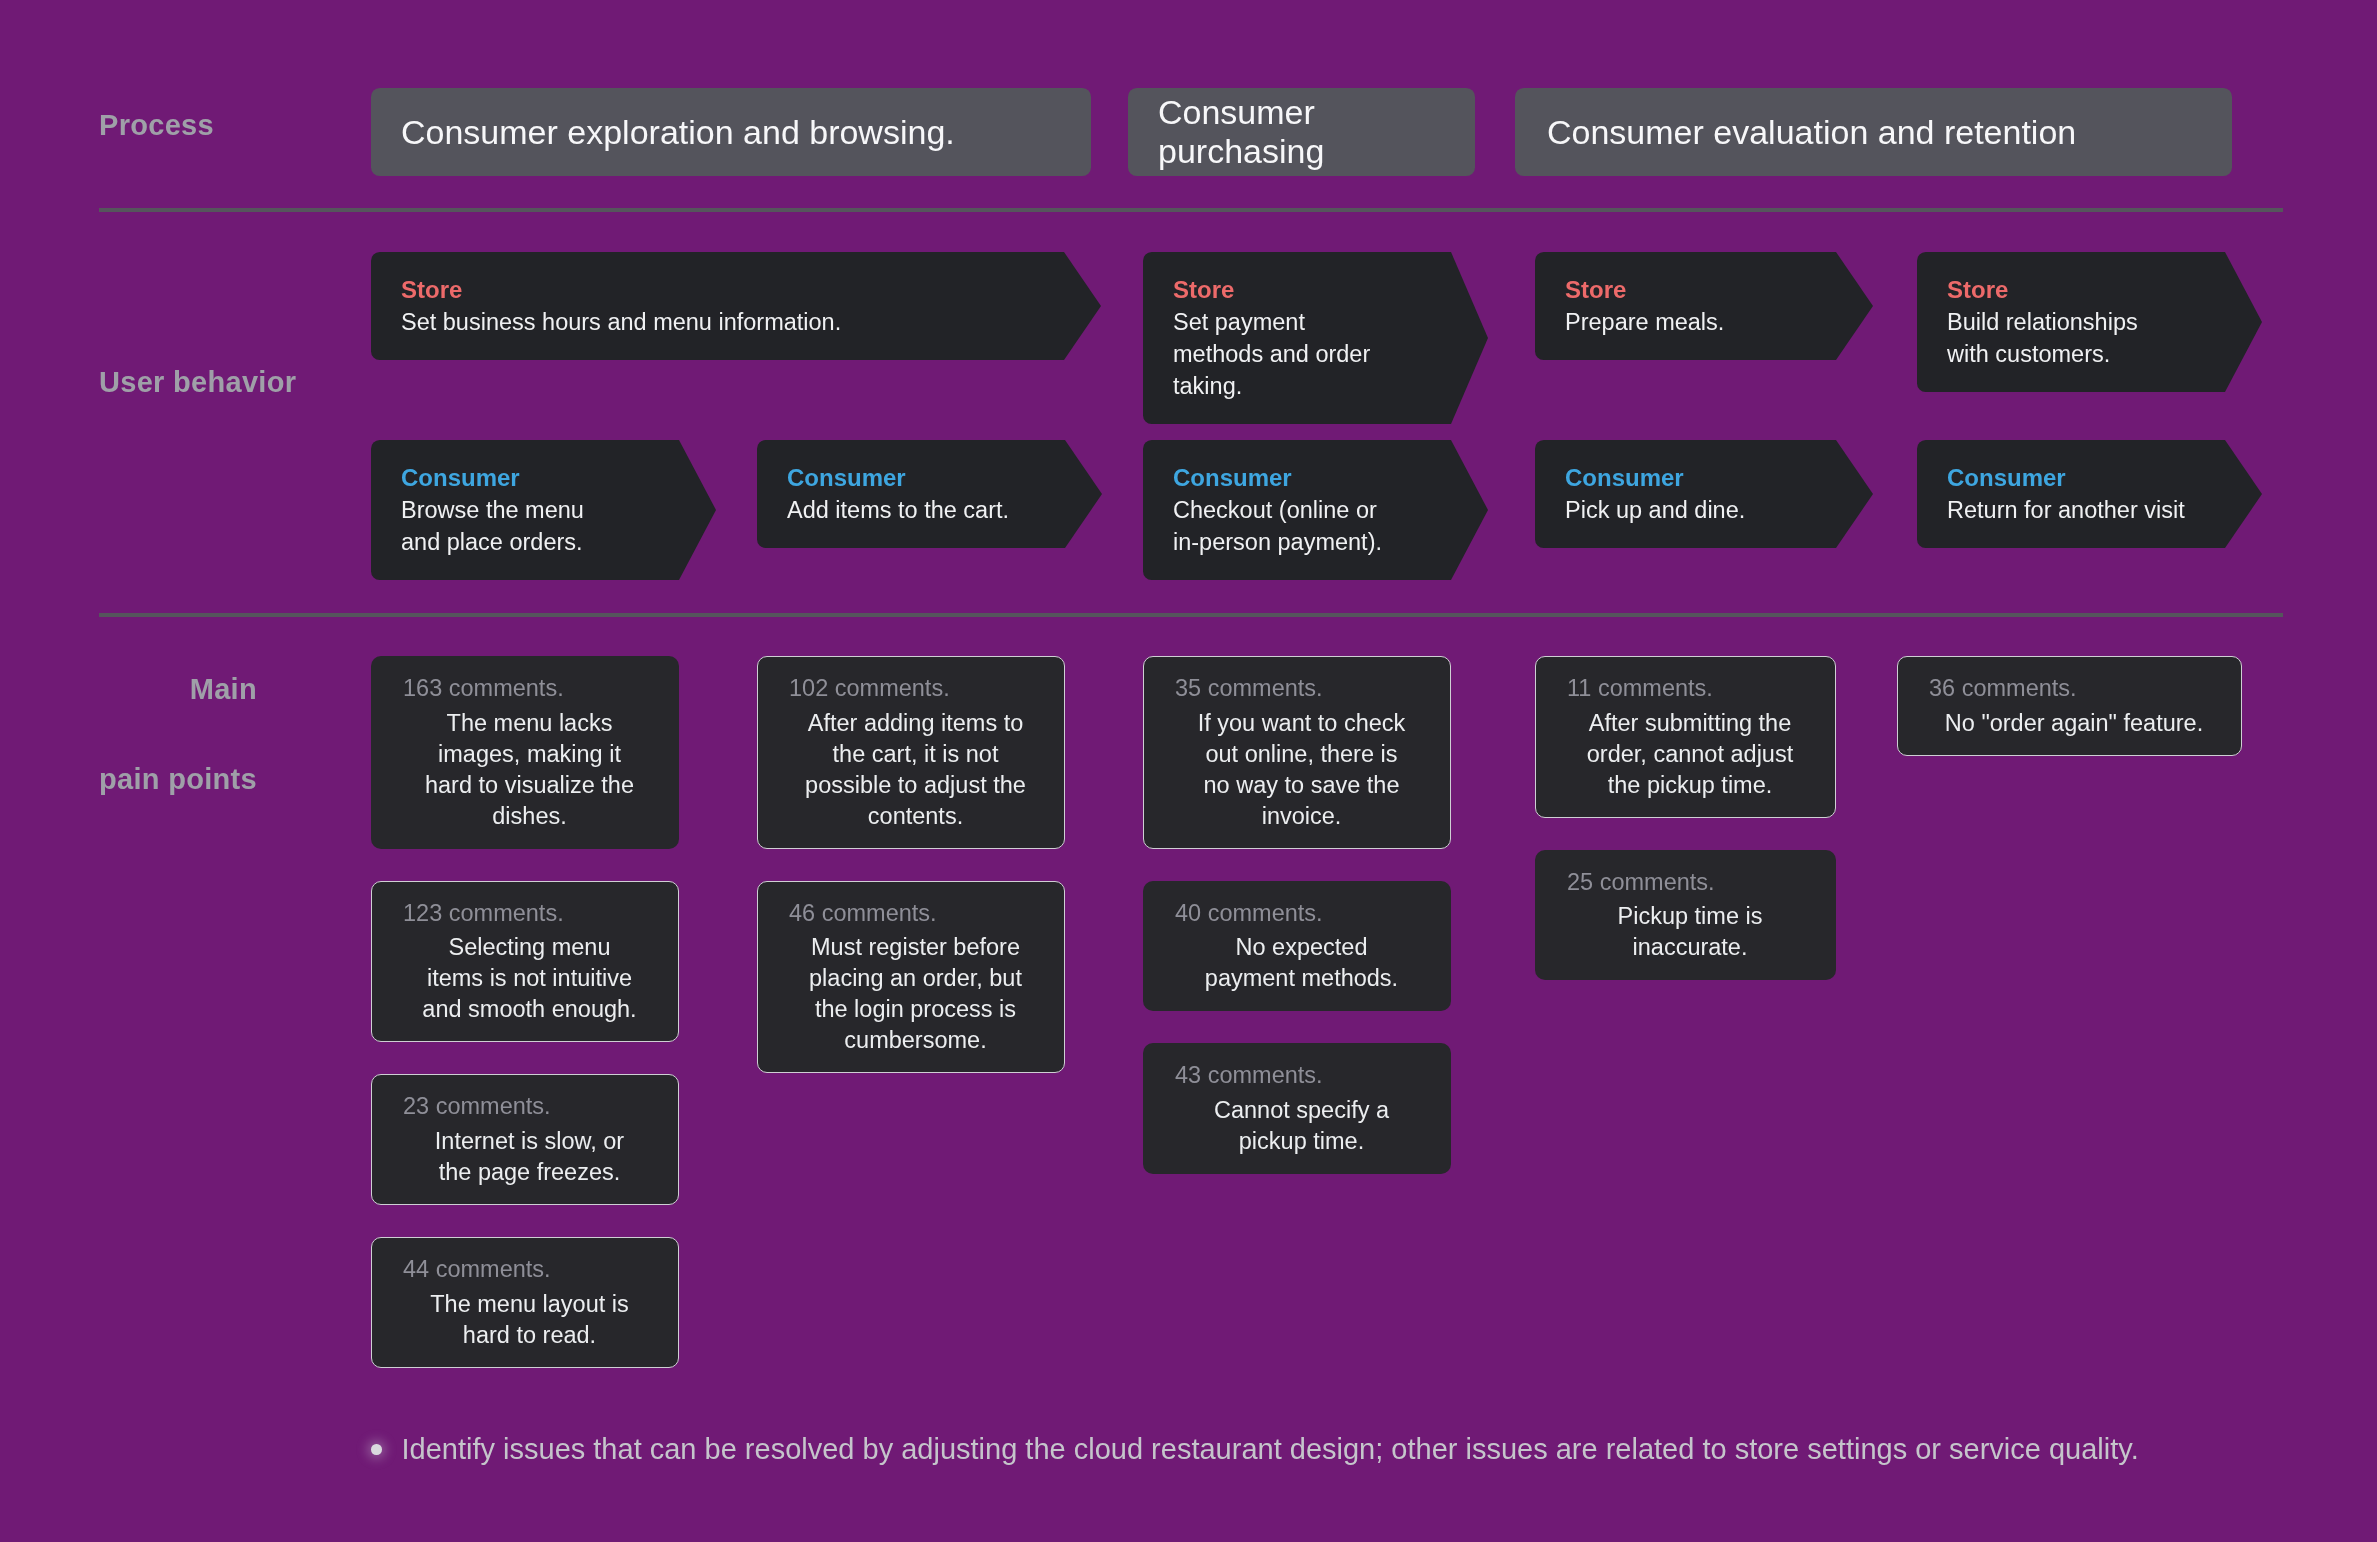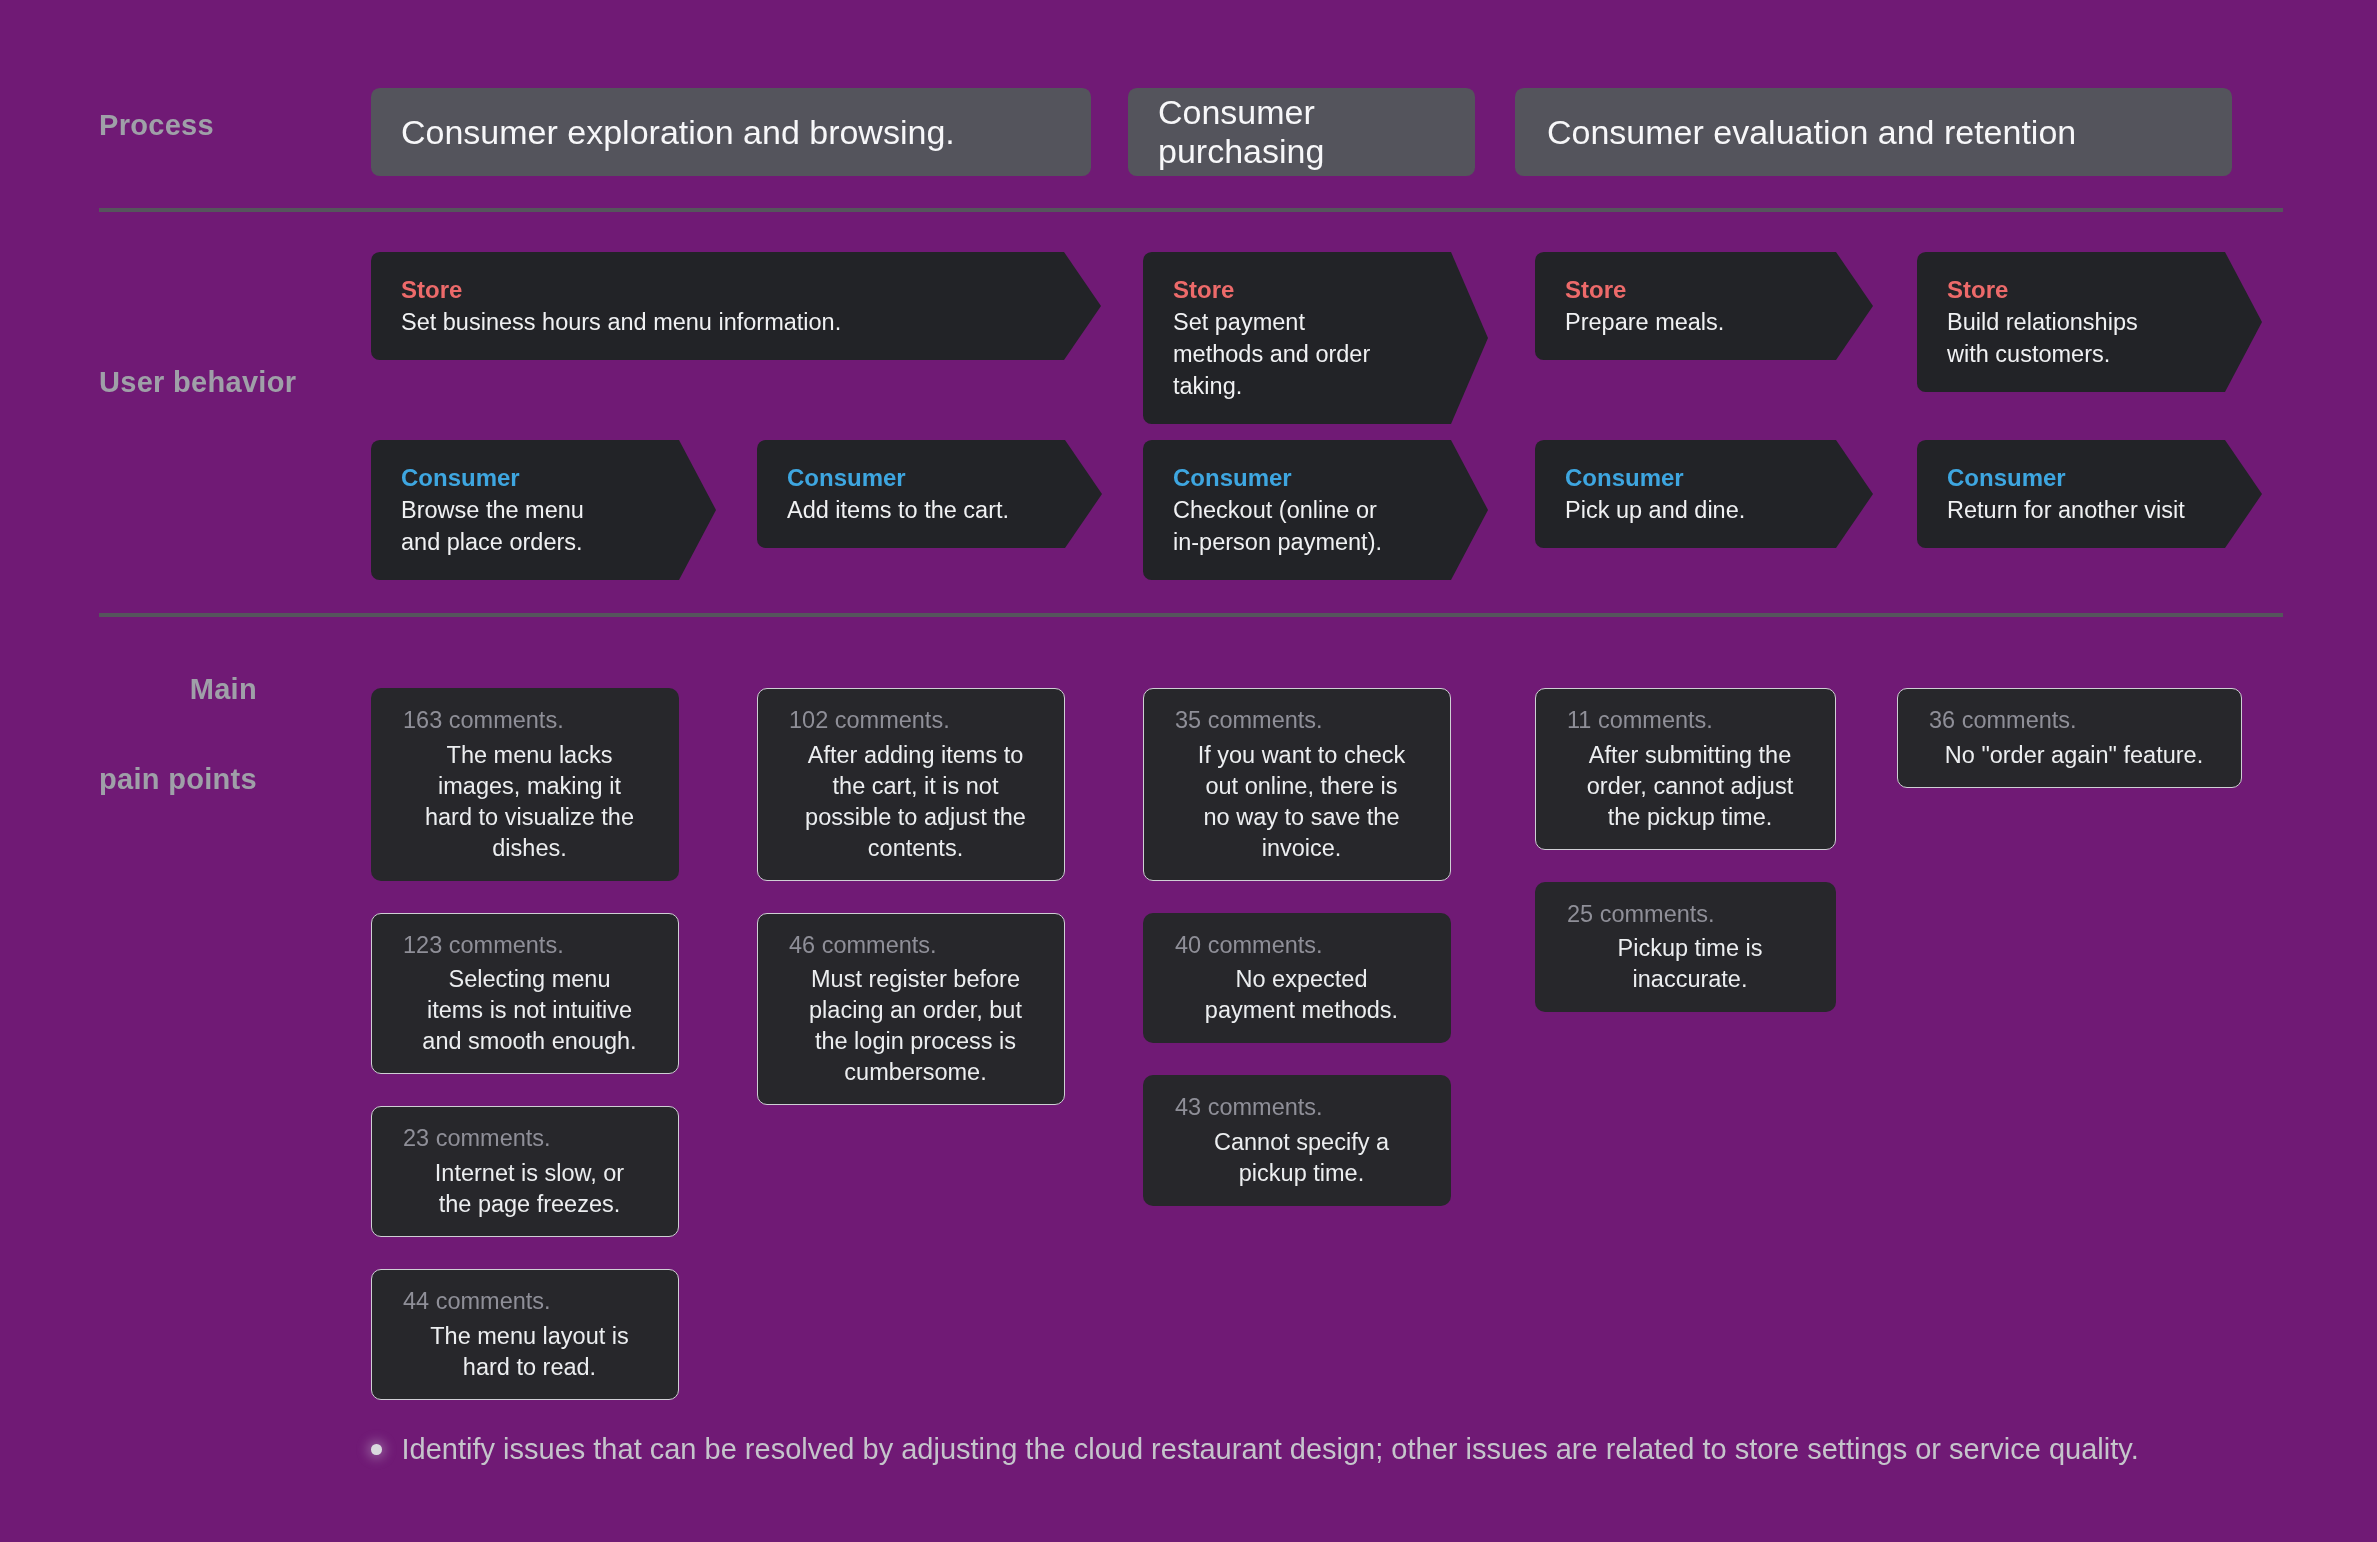--- a/index.html
+++ b/index.html
@@ -67,21 +67,20 @@
     font-size: 23.5px;
     line-height: 32px;
     white-space: pre-line;
   }
   .pain-col {
     position: absolute;
     top: 656px;
     display: flex;
     flex-direction: column;
     gap: 32px;
-    margin-top: 32px;
   }
   .pain-card {
     background: #27272b;
     border: 1.9px solid transparent;
     border-radius: 10px;
     padding: 16px 22px 16px 31px;
     box-sizing: border-box;
   }
   .pain-card.outlined {
     border-color: #cfcfd4;

